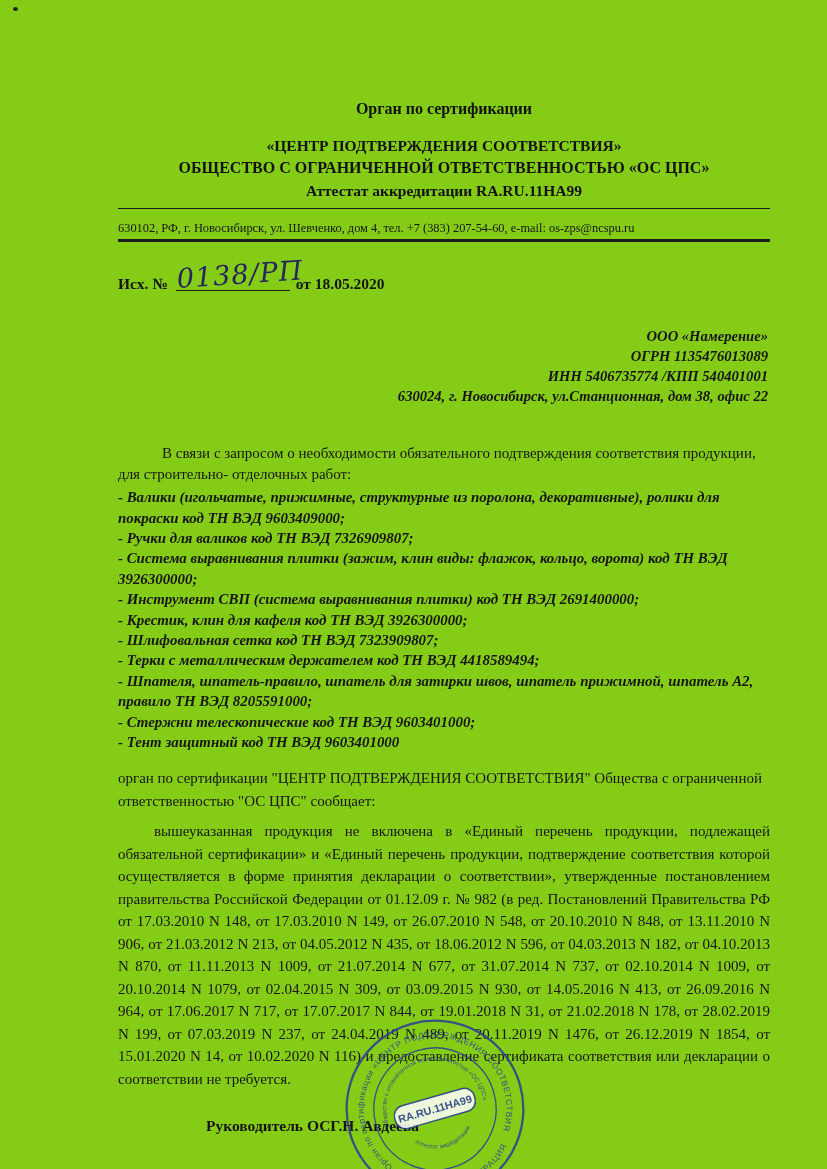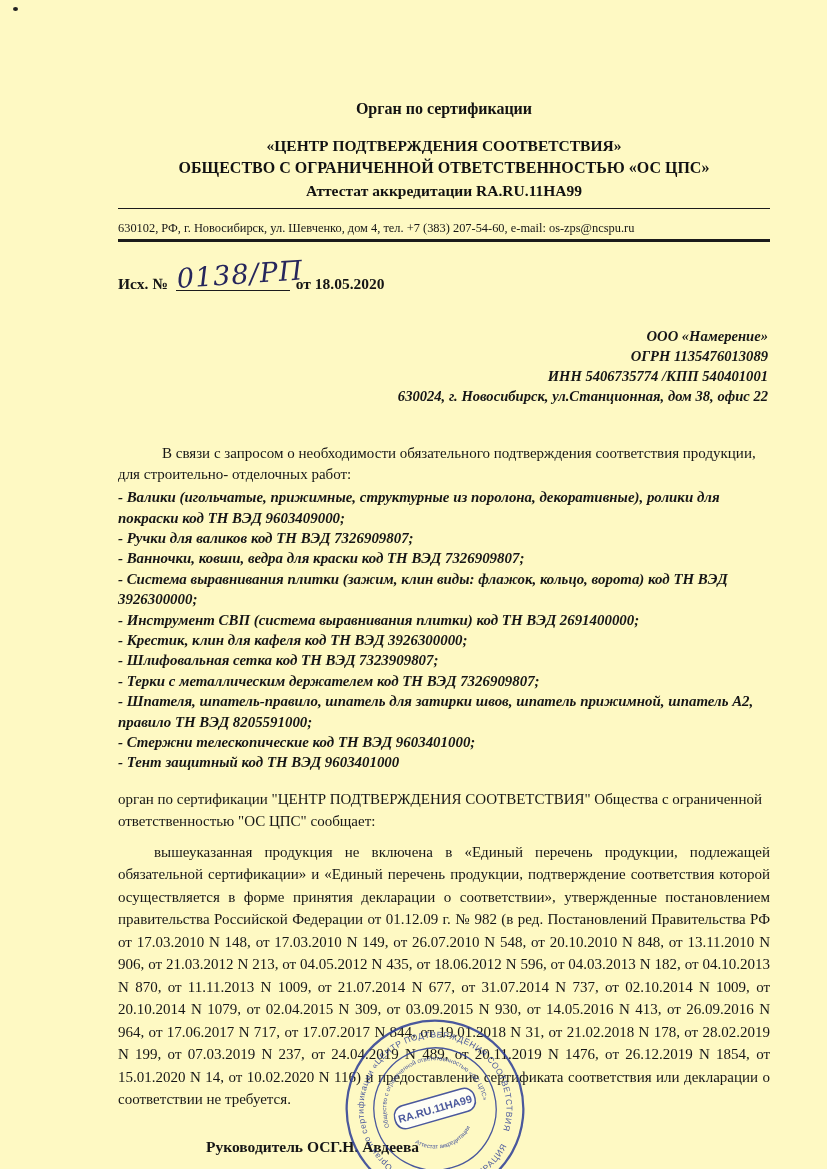--- a/index.html
+++ b/index.html
@@ -1,20 +1,20 @@
 <!DOCTYPE html>
 <html lang="ru"><head>
 <meta charset="utf-8">
 <style>
   *{box-sizing:border-box;}
   html,body{margin:0;padding:0;}
   body{background:#ffffff;}
   .page{
     position:relative;width:827px;height:1169px;margin:0 auto;
-    background:#fef9c3;overflow:hidden;
+    background:#84cc16;overflow:hidden;
     font-family:"Liberation Serif","DejaVu Serif",serif;color:#161616;
   }
   .speck{position:absolute;left:13px;top:7px;width:5px;height:4px;background:#222;border-radius:50%;}
   .content{position:absolute;left:118px;top:0;width:652px;}
 
   .hdr{margin-top:100px;text-align:center;font-weight:bold;color:#121212;}
   .hdr-l1{font-size:16px;}
   .hdr-l2{font-size:15.5px;margin-top:19px;}
   .hdr-l3{font-size:16px;margin-top:4px;}
   .hdr-l4{font-size:15.5px;margin-top:5px;}
@@ -89,26 +89,25 @@
       <div>ОГРН 1135476013089</div>
       <div>ИНН 5406735774 /КПП 540401001</div>
       <div>630024, г. Новосибирск, ул.Станционная, дом 38, офис 22</div>
     </div>
 
     <div class="intro">В связи с запросом о необходимости обязательного подтверждения соответствия продукции, для строительно- отделочных работ:</div>
 
     <div class="items">
       <div>- Валики (игольчатые, прижимные, структурные из поролона, декоративные), ролики для покраски код ТН ВЭД 9603409000;</div>
       <div>- Ручки для валиков код ТН ВЭД 7326909807;</div>
-      <div>- Ванночки, ковши, ведра для краски код ТН ВЭД 7326909807;</div>
       <div>- Система выравнивания плитки (зажим, клин виды: флажок, кольцо, ворота) код ТН ВЭД 3926300000;</div>
       <div>- Инструмент СВП (система выравнивания плитки) код ТН ВЭД 2691400000;</div>
       <div>- Крестик, клин для кафеля код ТН ВЭД 3926300000;</div>
       <div>- Шлифовальная сетка код ТН ВЭД 7323909807;</div>
-      <div>- Терки с металлическим держателем код ТН ВЭД 7326909807;</div>
+      <div>- Терки с металлическим держателем код ТН ВЭД 4418589494;</div>
       <div>- Шпателя, шпатель-правило, шпатель для затирки швов, шпатель прижимной, шпатель А2, правило ТН ВЭД 8205591000;</div>
       <div>- Стержни телескопические код ТН ВЭД 9603401000;</div>
       <div>- Тент защитный код ТН ВЭД 9603401000</div>
     </div>
 
     <div class="statement">орган по сертификации "ЦЕНТР ПОДТВЕРЖДЕНИЯ СООТВЕТСТВИЯ" Общества с ограниченной ответственностью "ОС ЦПС" сообщает:</div>
 
     <div class="conclusion">вышеуказанная продукция не включена  в «Единый перечень продукции, подлежащей обязательной сертификации» и «Единый перечень продукции, подтверждение соответствия которой осуществляется в форме принятия декларации о соответствии», утвержденные постановлением правительства Российской Федерации от 01.12.09 г. № 982 (в ред. Постановлений Правительства РФ от 17.03.2010 N 148, от 17.03.2010 N 149, от 26.07.2010 N 548, от 20.10.2010 N 848, от 13.11.2010 N 906, от 21.03.2012 N 213, от 04.05.2012 N 435, от 18.06.2012 N 596, от 04.03.2013 N 182, от 04.10.2013 N 870, от 11.11.2013 N 1009, от 21.07.2014 N 677, от 31.07.2014 N 737, от 02.10.2014 N 1009, от 20.10.2014 N 1079, от 02.04.2015 N 309, от 03.09.2015 N 930, от 14.05.2016 N 413, от 26.09.2016 N 964, от 17.06.2017 N 717, от 17.07.2017 N 844, от 19.01.2018 N 31, от 21.02.2018 N 178, от 28.02.2019 N 199, от 07.03.2019 N 237, от 24.04.2019 N 489, от 20.11.2019 N 1476, от 26.12.2019 N 1854, от 15.01.2020 N 14, от 10.02.2020 N 116) и предоставление сертификата соответствия или декларации о соответствии не требуется.</div>
 
     <div class="sig">

